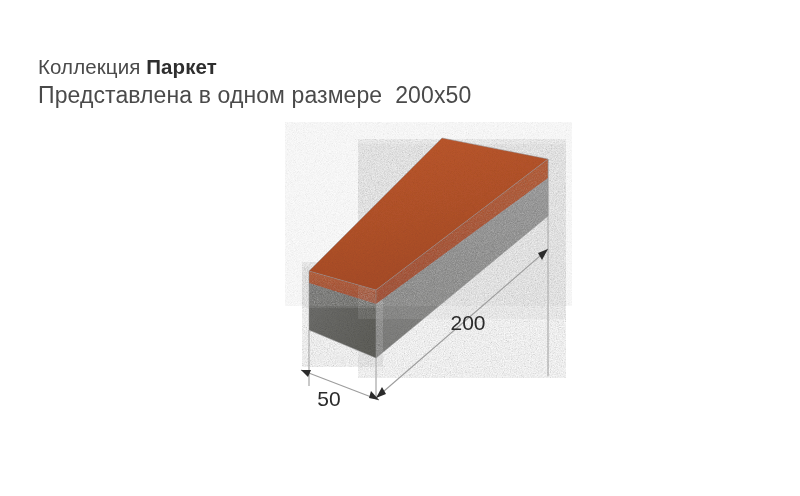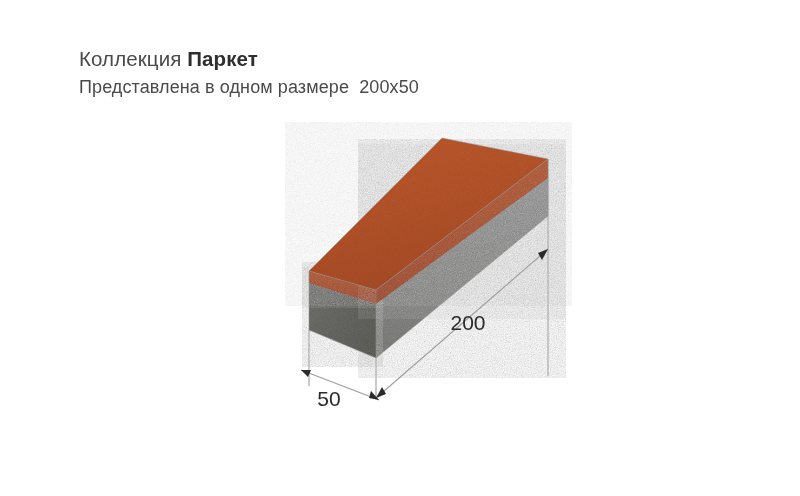--- a/index.html
+++ b/index.html
@@ -22,40 +22,39 @@
     top: 0;
     width: 800px;
     height: 496px;
     background: #ffffff;
   }
 
   
   .heading {
     position: absolute;
     left: 38px;
-    top: 46px;
+    top: 54px;
     width: 560px;
-    margin-left: 41px;
   }
   .heading-line1 {
     font-size: 20.5px;
     line-height: 26px;
     white-space: pre;
     color: #4a4a4a;
     letter-spacing: 0.1px;
   }
   .heading-line1 .collection-word {
     font-weight: 400;
   }
   .heading-line1 .collection-name {
     font-weight: 700;
     color: #2e2e2e;
   }
   .heading-line2 {
-    font-size: 18px;
+    font-size: 23px;
     line-height: 27px;
     white-space: pre;
     font-weight: 400;
     color: #4a4a4a;
     letter-spacing: 0.1px;
     margin-top: 2px;
   }
 
   
   .illustration {

